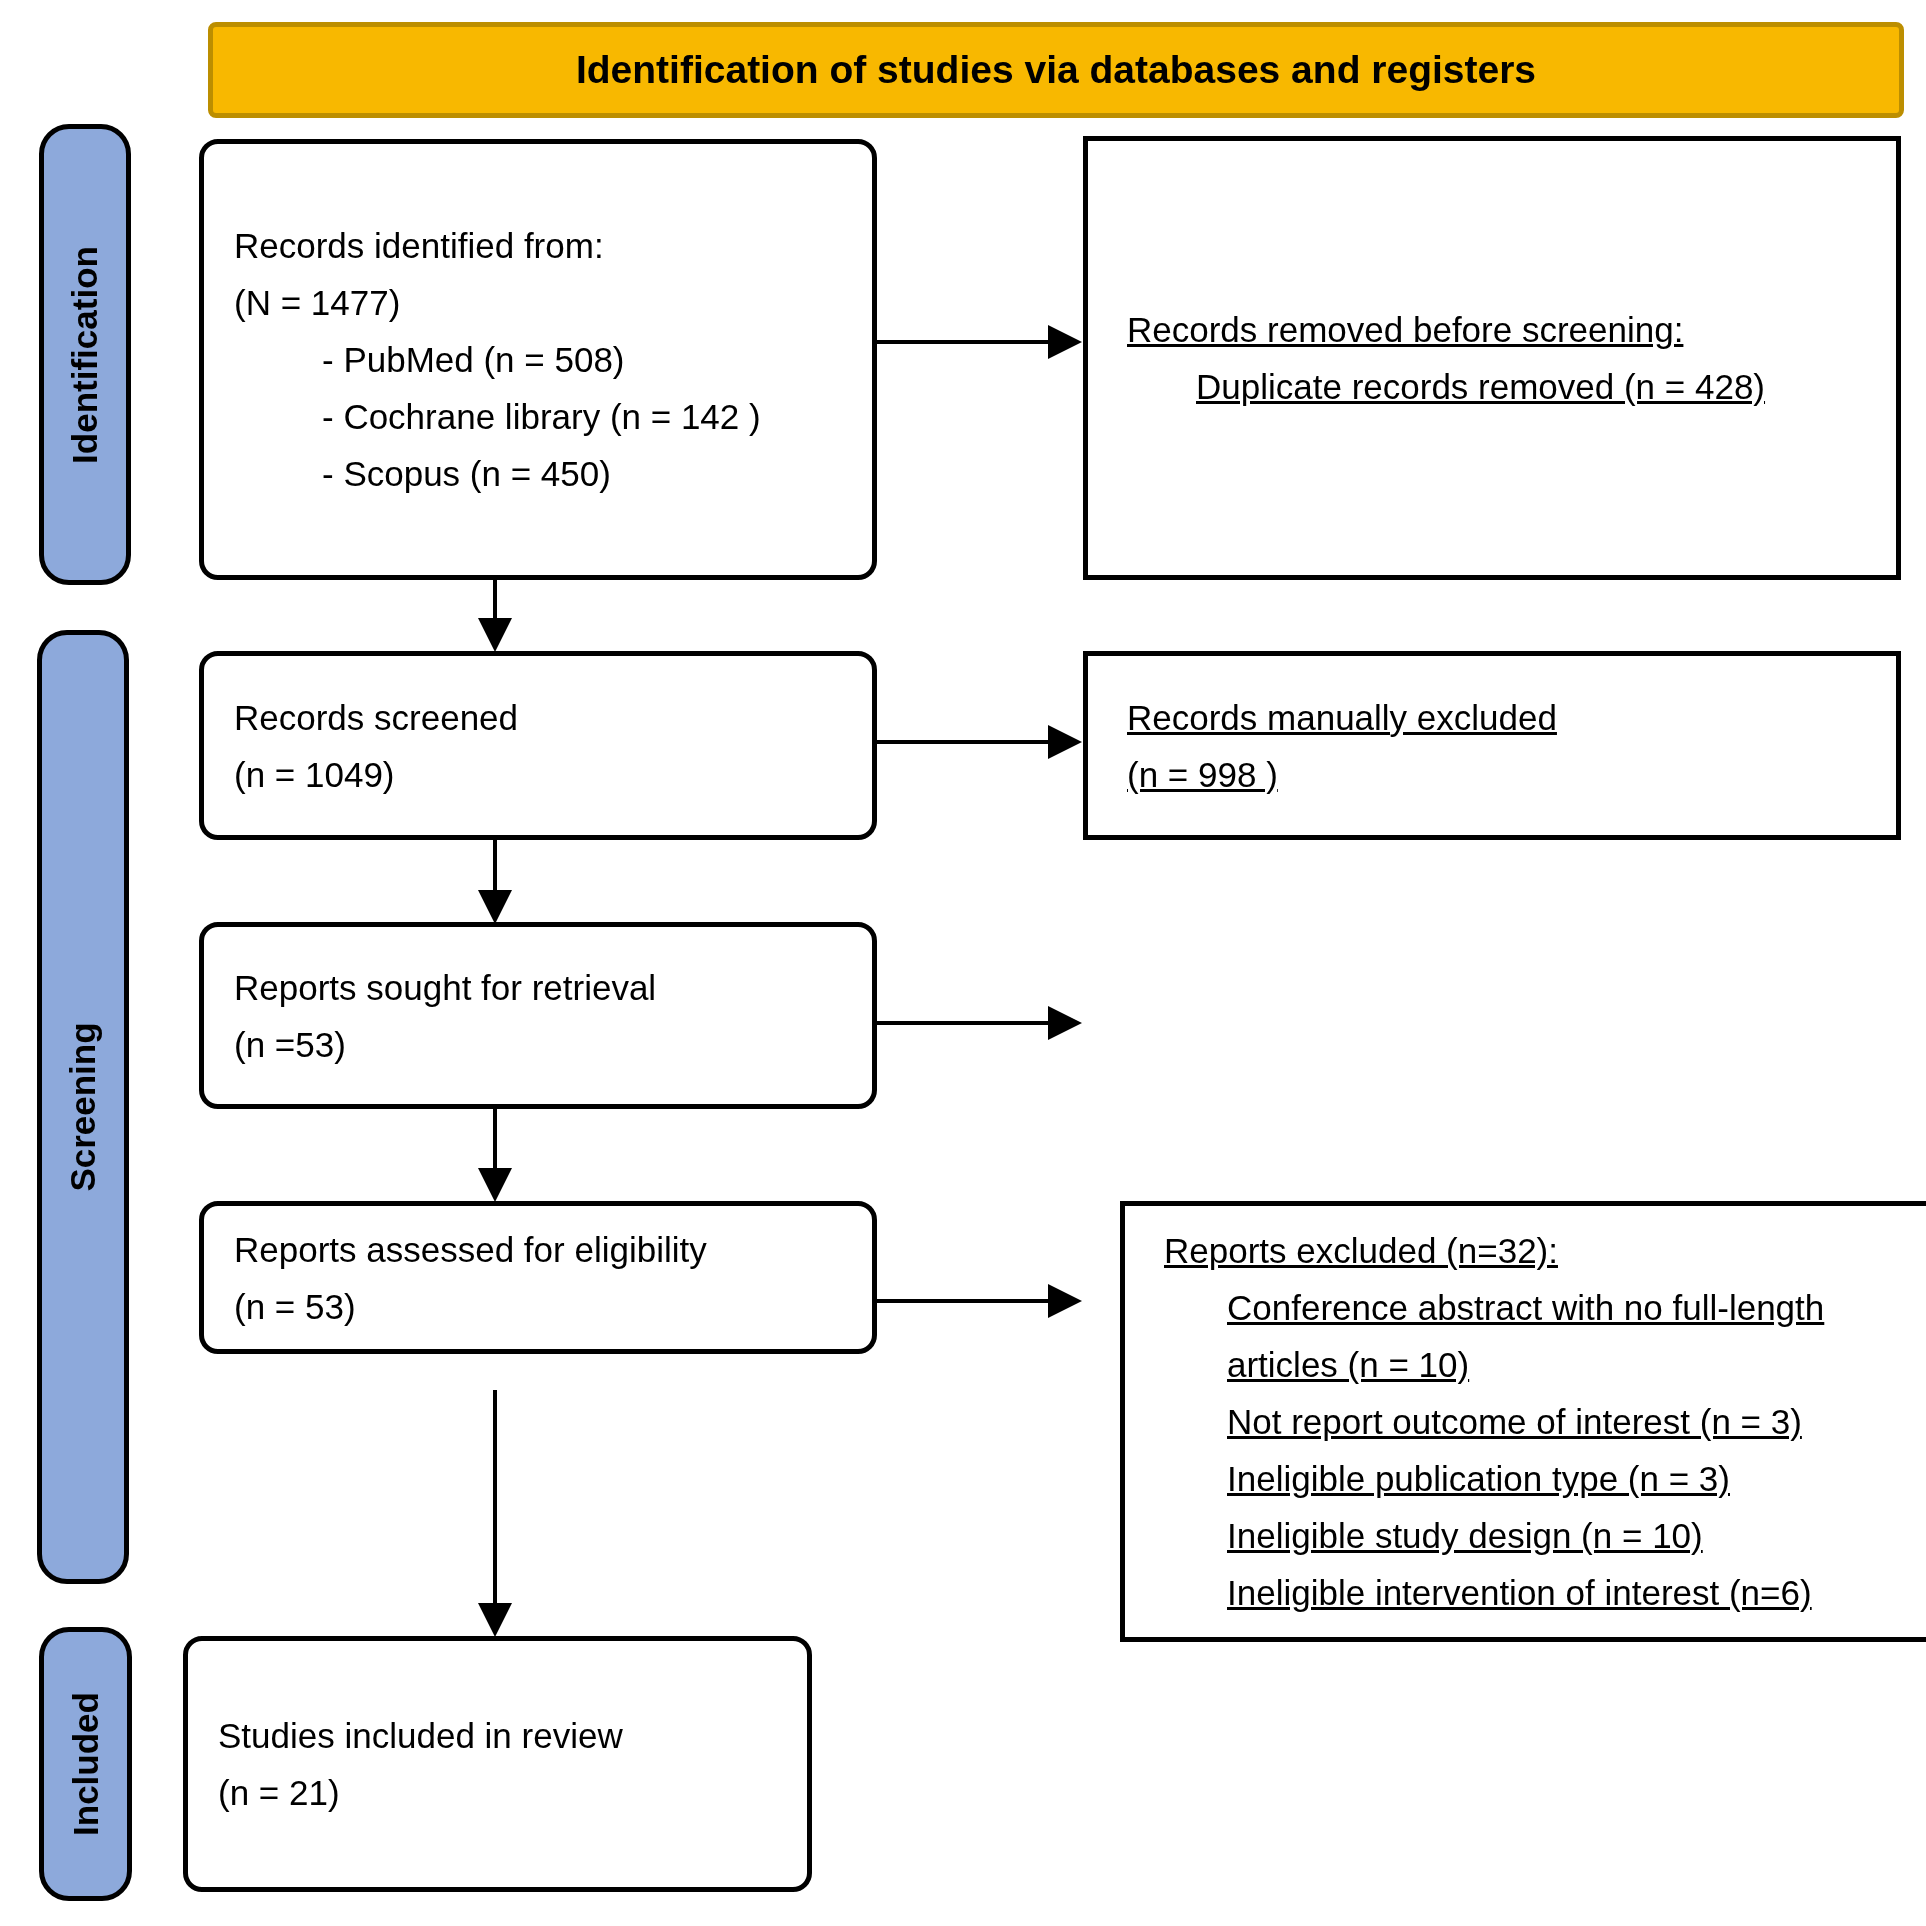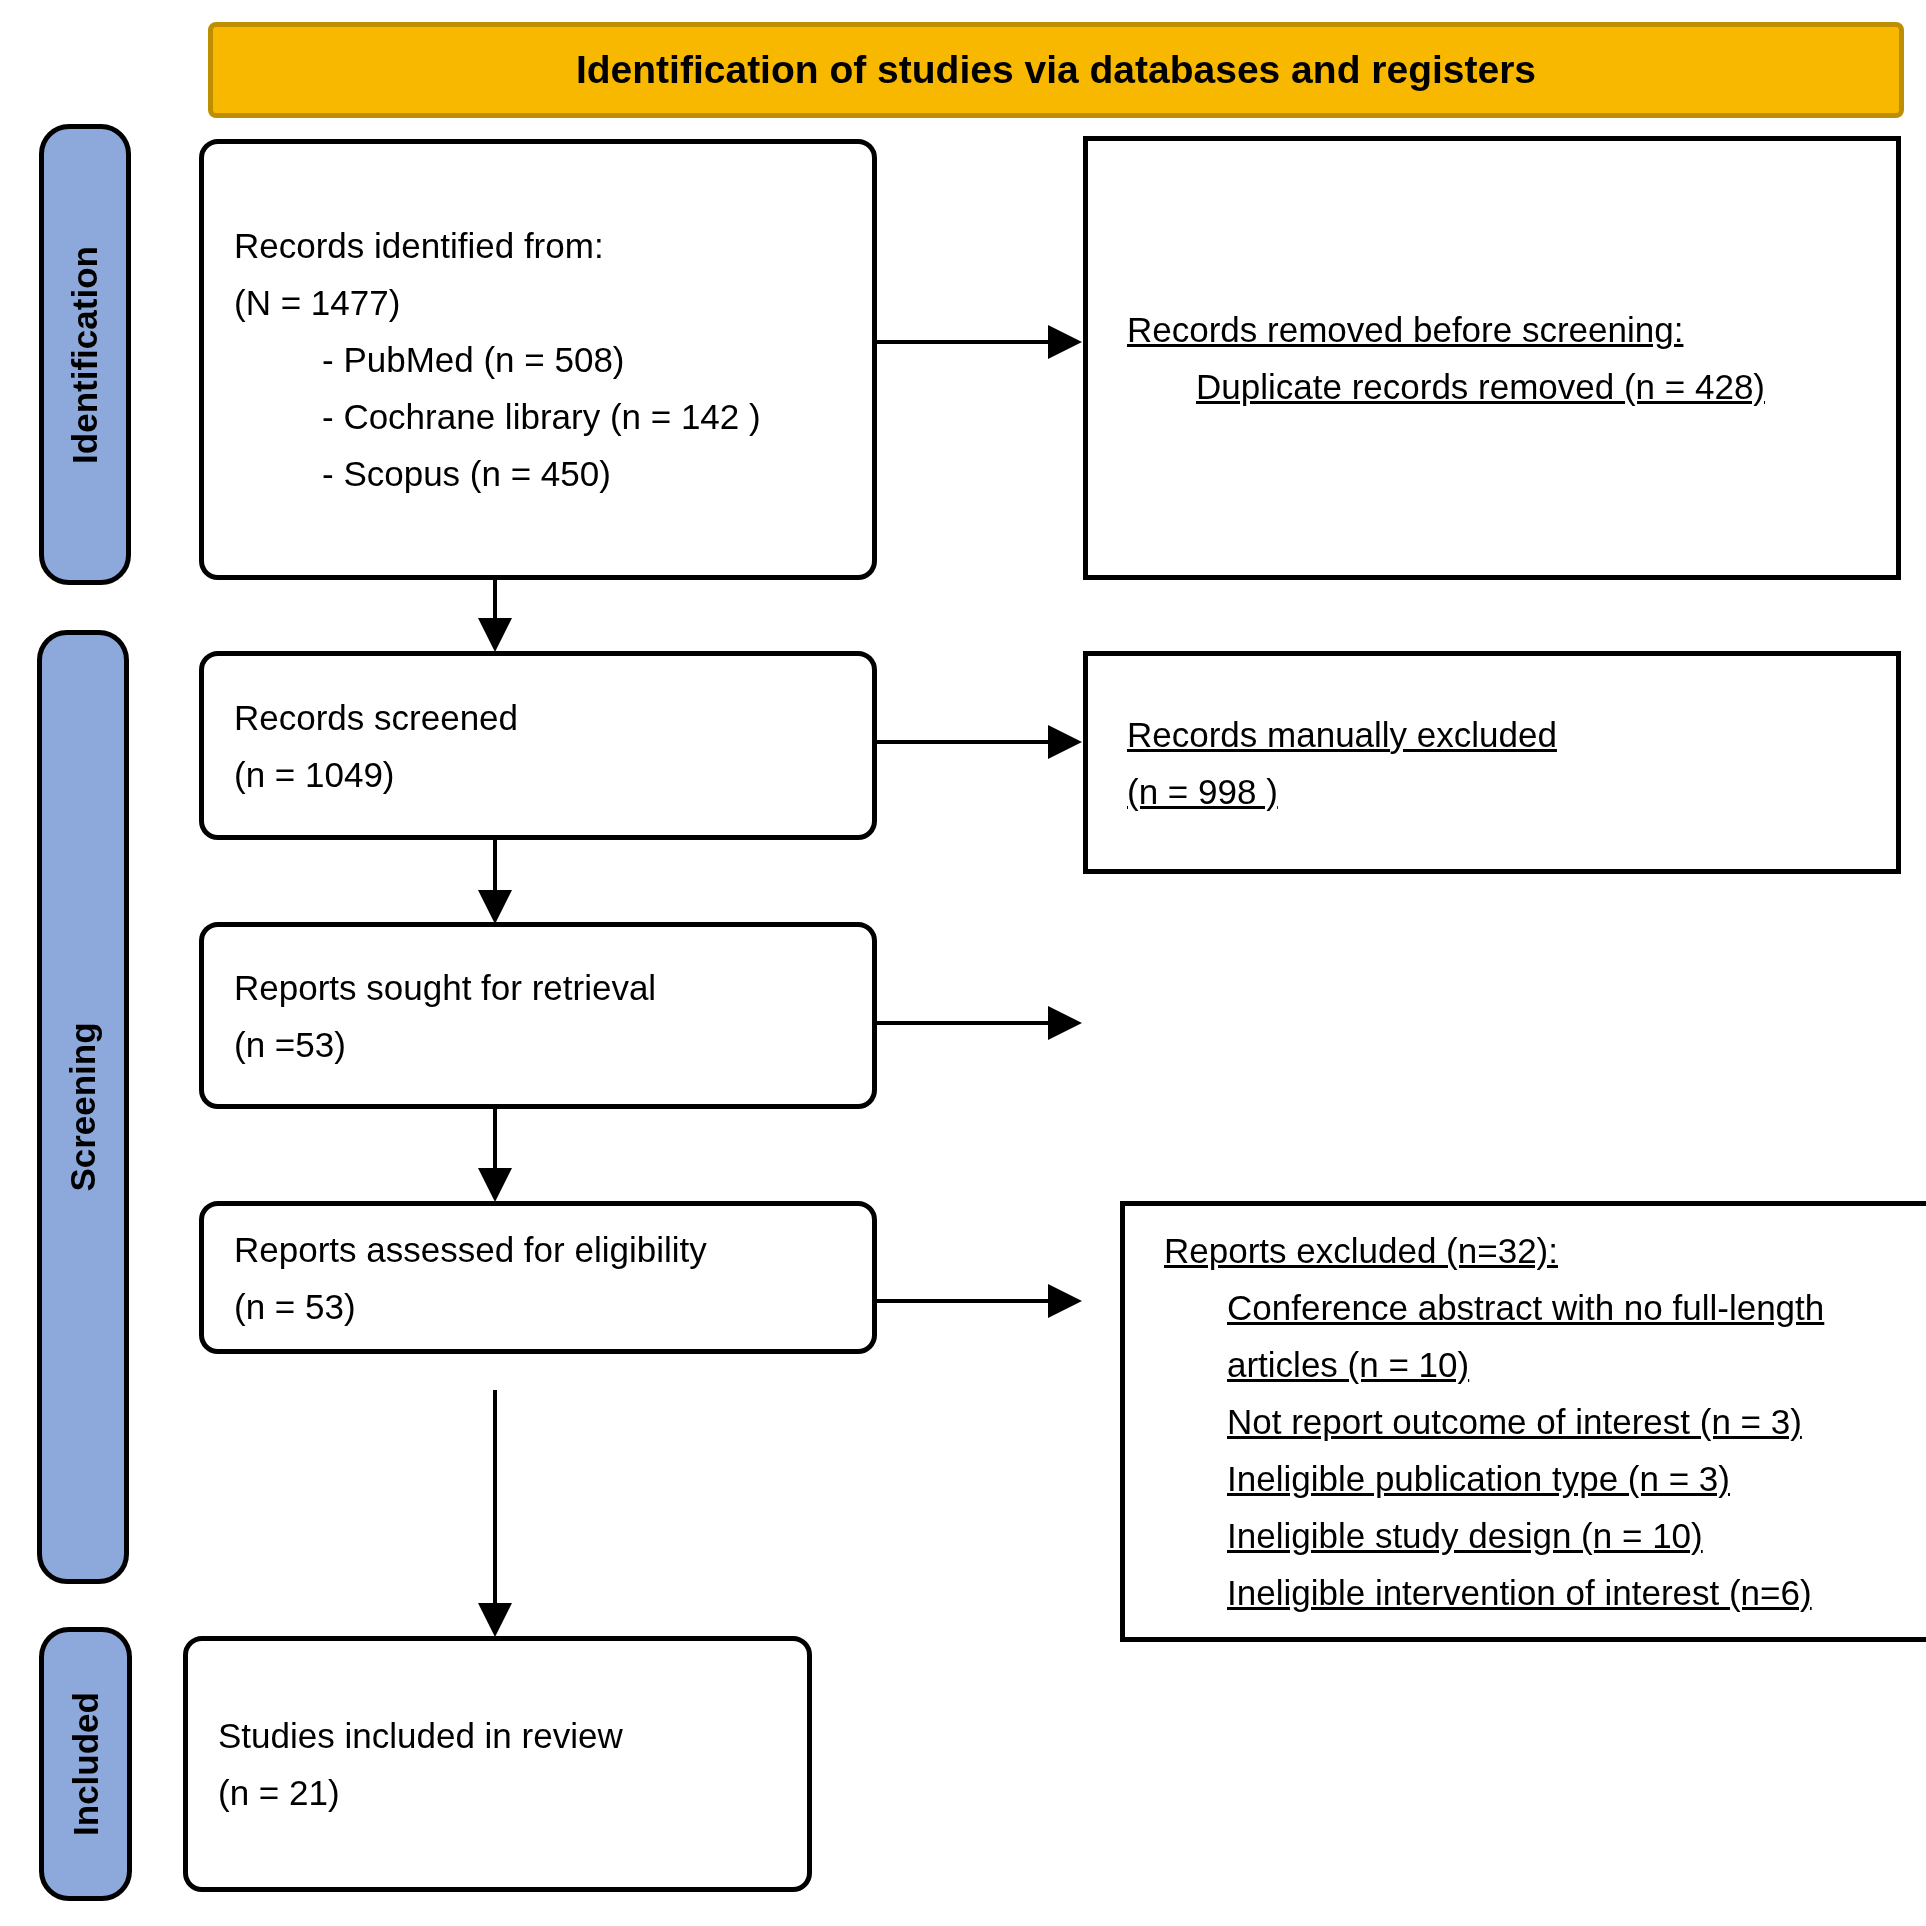--- a/index.html
+++ b/index.html
@@ -45,21 +45,21 @@
   .pad-l{padding-left:30px;padding-right:12.6px;border-radius:19px;}
   .pad-r{padding-left:39px;padding-right:12.6px;text-decoration:underline;}
   .indent-src{padding-left:88px;}
   .indent-detail{padding-left:69px;}
   .reason{padding-left:63px;max-width:706px;}
   .reason .ln{max-width:643px;}
 
   .box-records-identified{left:199px;top:139px;width:678px;height:441px;}
   .box-records-removed{left:1083px;top:136px;width:818px;height:444px;}
   .box-records-screened{left:199px;top:651px;width:678px;height:189px;}
-  .box-records-manually-excluded{left:1083px;top:651px;width:818px;height:223px;}
+  .box-records-manually-excluded{left:1083px;top:651px;width:818px;height:189px;}
   .box-reports-sought{left:199px;top:922px;width:678px;height:187px;}
   .box-reports-not-retrieved{left:1083px;top:932px;width:818px;height:187px;}
   .box-reports-assessed{left:199px;top:1201px;width:678px;height:153px;}
   .box-reports-excluded{left:1120px;top:1201px;width:818px;height:441px;}
   .box-studies-included{left:183px;top:1636px;width:629px;height:256px;}
 
   .arrow-line{position:absolute;background:#000000;}
   .h-line{height:3.8px;}
   .v-line{width:3.8px;}
   .ah{position:absolute;width:0;height:0;}

